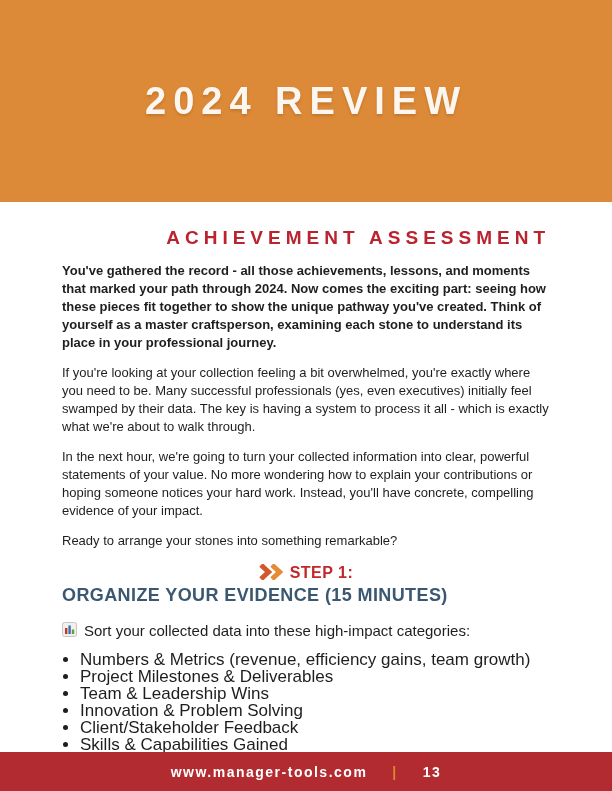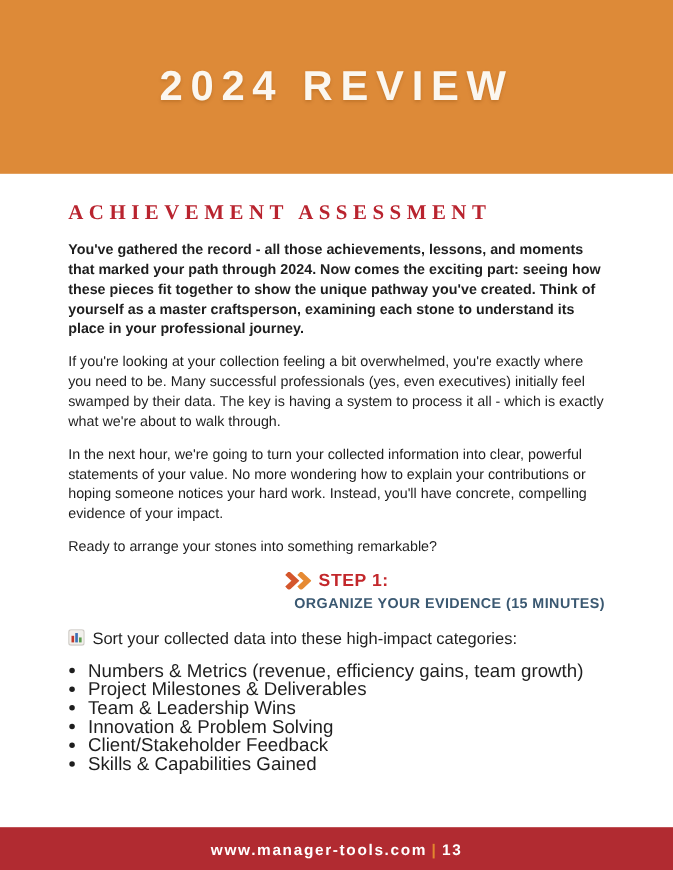--- a/index.html
+++ b/index.html
@@ -8,46 +8,45 @@
     position: relative;
     width: 612px;
     height: 791px;
     background: #ffffff;
     overflow: hidden;
     font-family: "Liberation Sans", sans-serif;
     color: #1e1e1e;
   }
   
   .banner {
-    height: 158px;
+    height: 202px;
     background: #DD8A38;
     display: flex;
     align-items: center;
     justify-content: center;
   }
   .banner h1 {
     font-size: 38px;
     font-weight: 800;
     letter-spacing: 7px;
     color: #FBF7F0;
     text-shadow: 0 2px 3px rgba(120,60,0,0.25);
     white-space: nowrap;
   }
   
   .main { padding: 0 62px; }
   .assessment-heading {
     margin-top: 25px;
-    text-align: left;
+    text-align: right;
     font-size: 19px;
     line-height: 22px;
     font-weight: 800;
     letter-spacing: 5px;
     color: #B9242F;
     white-space: nowrap;
-    font-family: Liberation Serif, serif;
   }
   .badge-row { text-align: center; margin-top: 9px; }
   .badge {
     display: inline-block;
     background: #3C5971;
     color: #ffffff;
     font-size: 13px;
     font-weight: 700;
     letter-spacing: 3.5px;
     padding: 6px 16px 5px 16px;
@@ -71,22 +70,22 @@
   }
   .step-title .chevrons { display: inline-flex; }
   .step-label {
     font-size: 16px;
     font-weight: 800;
     letter-spacing: 0.5px;
     color: #C3272B;
   }
   .step-subtitle {
     margin-top: 3px;
-    text-align: right;
-    font-size: 13px;
+    text-align: left;
+    font-size: 18px;
     font-weight: 800;
     letter-spacing: 0.4px;
     color: #3A5871;
     white-space: nowrap;
   }
   
   .sort-line {
     margin-top: 16px;
     display: flex;
     align-items: flex-start;
@@ -107,21 +106,21 @@
   }
   
   .footer {
     position: absolute;
     left: 0; right: 0; bottom: 0;
     height: 39px;
     background: #B12B31;
     display: flex;
     align-items: center;
     justify-content: center;
-    gap: 4px;
+    gap: 25px;
     font-size: 14px;
     font-weight: 700;
     letter-spacing: 1.5px;
     color: #ffffff;
     white-space: nowrap;
   }
   .footer .divider { color: #E2862E; font-weight: 700; }
 </style>
 </head>
 <body>

